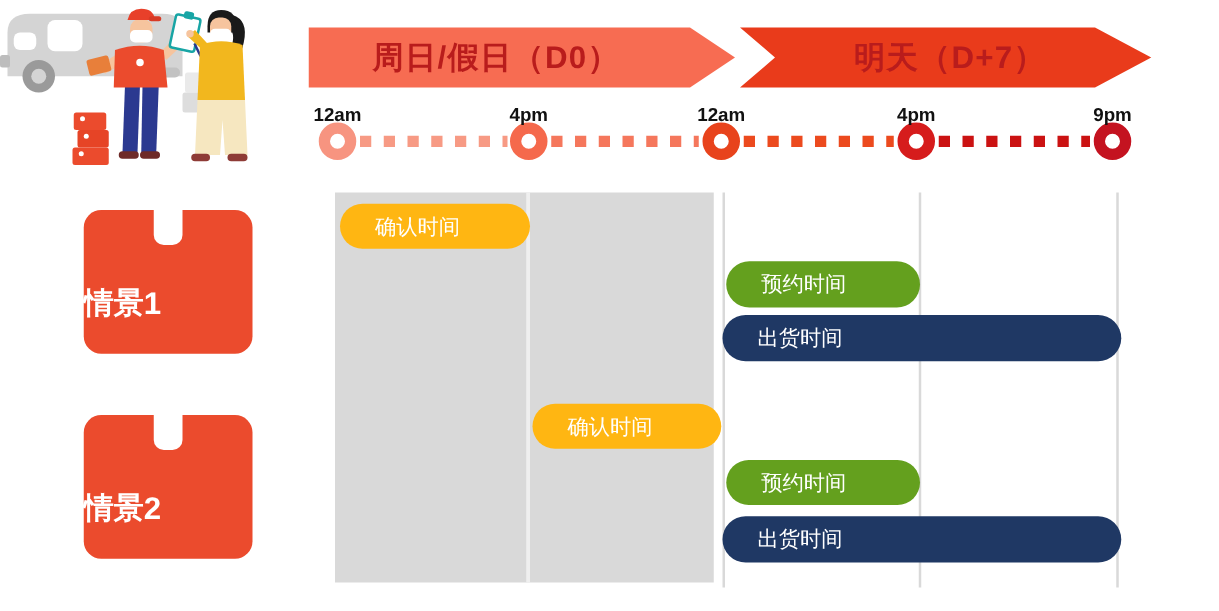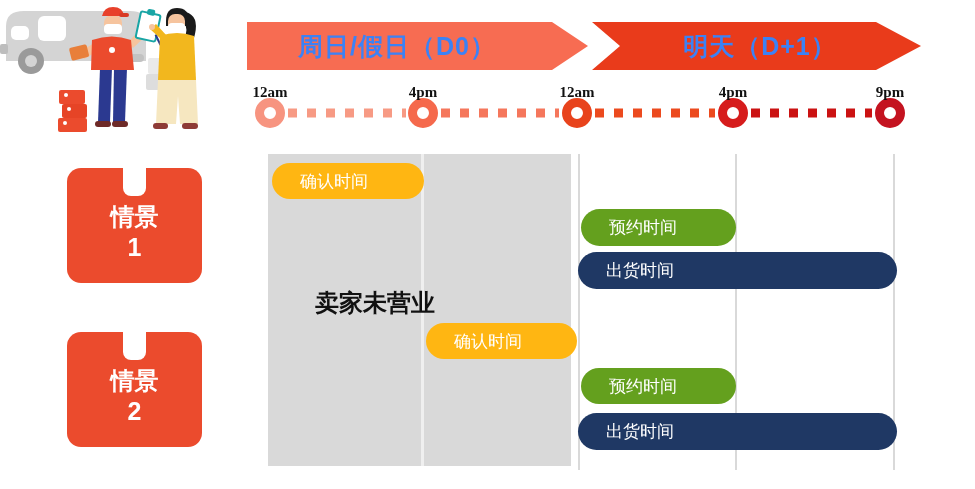--- a/index.html
+++ b/index.html
@@ -3,41 +3,41 @@
 <meta charset="utf-8">
 <style>
   html,body{margin:0;padding:0;background:#fff;}
   .canvas{position:relative;width:975px;height:489px;background:#fff;overflow:hidden;
           font-family:"Liberation Sans","DejaVu Sans",sans-serif;}
   .abs{position:absolute;}
 
   
   .banner-svg{left:0;top:0;width:975px;height:160px;pointer-events:none;}
   .banner-label{top:28px;height:36px;line-height:36px;text-align:center;
-                color:#3b82f6;font-size:25px;font-weight:bold;letter-spacing:1px;}
+                color:#b91c1c;font-size:25px;font-weight:bold;letter-spacing:1px;}
   .banner-label.b1{left:252px;width:290px;}
   .banner-label.b2{left:622px;width:276px;}
 
   
-  .tick-label{top:84px;width:64px;text-align:center;font-size:15px;font-weight:bold;color:#111;font-family:Liberation Serif, serif;}
+  .tick-label{top:84px;width:64px;text-align:center;font-size:15px;font-weight:bold;color:#111;}
   .tl-0{left:238px;} .tl-1{left:391px;} .tl-2{left:545px;} .tl-3{left:701px;} .tl-4{left:858px;text-align:center;}
   .tick-circle{fill:#fff;stroke-width:9px;}
   .dash-line{stroke-width:9px;stroke-dasharray:9 10;}
 
   
   .closed-region{left:268px;top:154px;width:303px;height:312px;}
   .closed-inner-line{left:153px;top:0;width:3px;height:312px;background:#EFEFEF;}
   .closed-label{left:300px;top:287px;width:150px;text-align:center;
                 font-size:24px;font-weight:bold;color:#111;}
   .gridline{top:154px;width:2px;height:316px;background:#D9D9D9;}
   .gl-0{left:578px;} .gl-1{left:735px;} .gl-2{left:893px;}
 
   
   .scenario-box{width:135px;height:115px;border-radius:14px;color:#fff;
-                display:flex;flex-direction:column;align-items:center;
+                display:flex;flex-direction:row;align-items:center;
                 padding-top:34px;box-sizing:border-box;}
   .sb-1{left:67px;top:168px;} .sb-2{left:67px;top:332px;}
   .scenario-notch{position:absolute;left:56px;top:0;width:23px;height:28px;
                   background:#fff;border-radius:0 0 8px 8px;}
   .scenario-text{font-size:24px;font-weight:bold;line-height:30px;}
   .scenario-num{font-size:25px;font-weight:bold;line-height:30px;}
 
   
   .pill{border-radius:19px;color:#fff;font-size:17px;font-weight:normal;
         display:flex;align-items:center;padding-left:28px;box-sizing:border-box;}
@@ -119,32 +119,31 @@
     <line class="dash-line" x1="595" y1="113" x2="715" y2="113" style="stroke: rgb(236, 74, 30);"></line>
     <line class="dash-line" x1="751" y1="113" x2="872" y2="113" style="stroke: rgb(203, 18, 18);"></line>
     <circle class="tick-circle" cx="270" cy="113" r="10.5" style="stroke: rgb(247, 148, 128);"></circle>
     <circle class="tick-circle" cx="423" cy="113" r="10.5" style="stroke: rgb(245, 105, 76);"></circle>
     <circle class="tick-circle" cx="577" cy="113" r="10.5" style="stroke: rgb(232, 67, 28);"></circle>
     <circle class="tick-circle" cx="733" cy="113" r="10.5" style="stroke: rgb(214, 28, 28);"></circle>
     <circle class="tick-circle" cx="890" cy="113" r="10.5" style="stroke: rgb(196, 19, 32);"></circle>
   </svg>
 
   <div class="abs banner-label b1">周日/假日（D0）</div>
-  <div class="abs banner-label b2">明天（D+1）</div>
+  <div class="abs banner-label b2">明天（D+7）</div>
 
   <div class="abs tick-label tl-0">12am</div>
   <div class="abs tick-label tl-1">4pm</div>
   <div class="abs tick-label tl-2">12am</div>
   <div class="abs tick-label tl-3">4pm</div>
   <div class="abs tick-label tl-4">9pm</div>
 
   <div class="abs closed-region" style="background-color: rgb(217, 217, 217);">
     <div class="abs closed-inner-line"></div>
   </div>
-  <div class="abs closed-label">卖家未营业</div>
 
   <div class="abs gridline gl-0"></div>
   <div class="abs gridline gl-1"></div>
   <div class="abs gridline gl-2"></div>
 
   <div class="abs scenario-box sb-1" style="background-color: rgb(235, 75, 45);">
     <div class="scenario-notch"></div>
     <div class="scenario-text">情景</div>
     <div class="scenario-num">1</div>
   </div>

